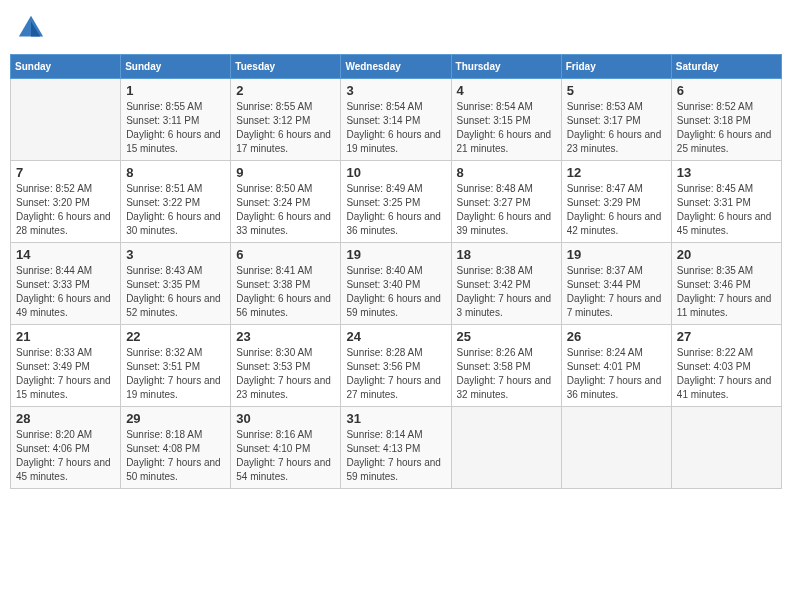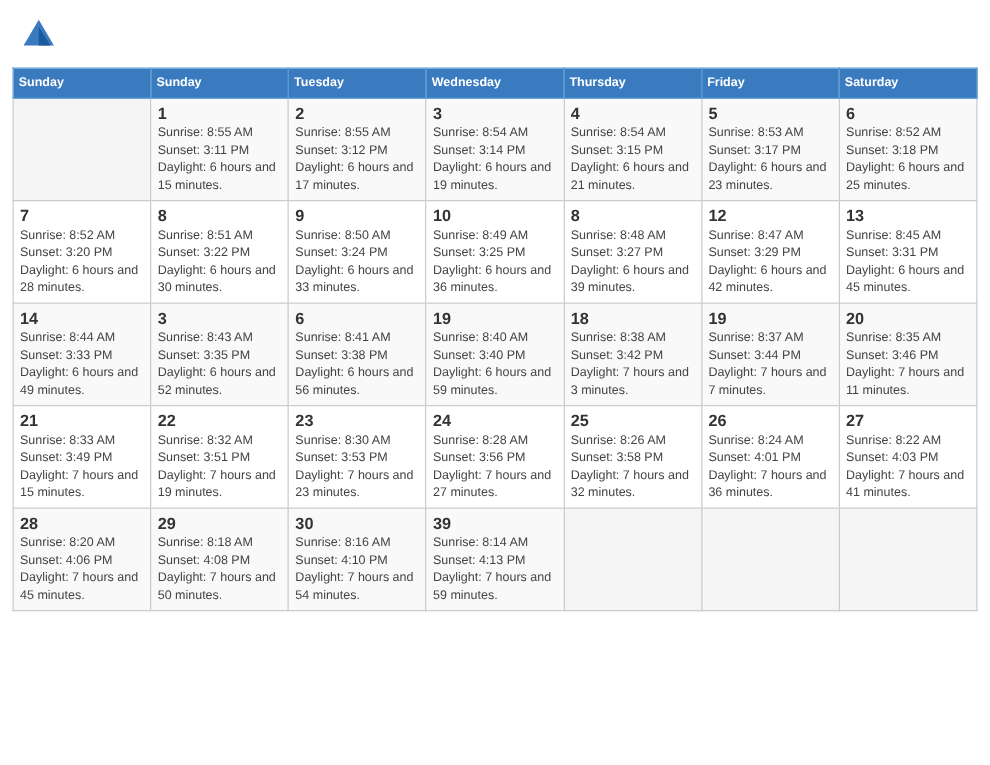--- a/index.html
+++ b/index.html
@@ -247,21 +247,21 @@
         </td>
         <td>
           <span class="day-num">29</span>
           <div class="day-info">Sunrise: 8:18 AM<br>Sunset: 4:08 PM<br>Daylight: 7 hours and 50 minutes.</div>
         </td>
         <td>
           <span class="day-num">30</span>
           <div class="day-info">Sunrise: 8:16 AM<br>Sunset: 4:10 PM<br>Daylight: 7 hours and 54 minutes.</div>
         </td>
         <td>
-          <span class="day-num">39</span>
+          <span class="day-num">31</span>
           <div class="day-info">Sunrise: 8:14 AM<br>Sunset: 4:13 PM<br>Daylight: 7 hours and 59 minutes.</div>
         </td>
         <td class="empty-cell"></td>
         <td class="empty-cell"></td>
         <td class="empty-cell"></td>
       </tr>
     </tbody>
 </table>
 
 </body></html>

